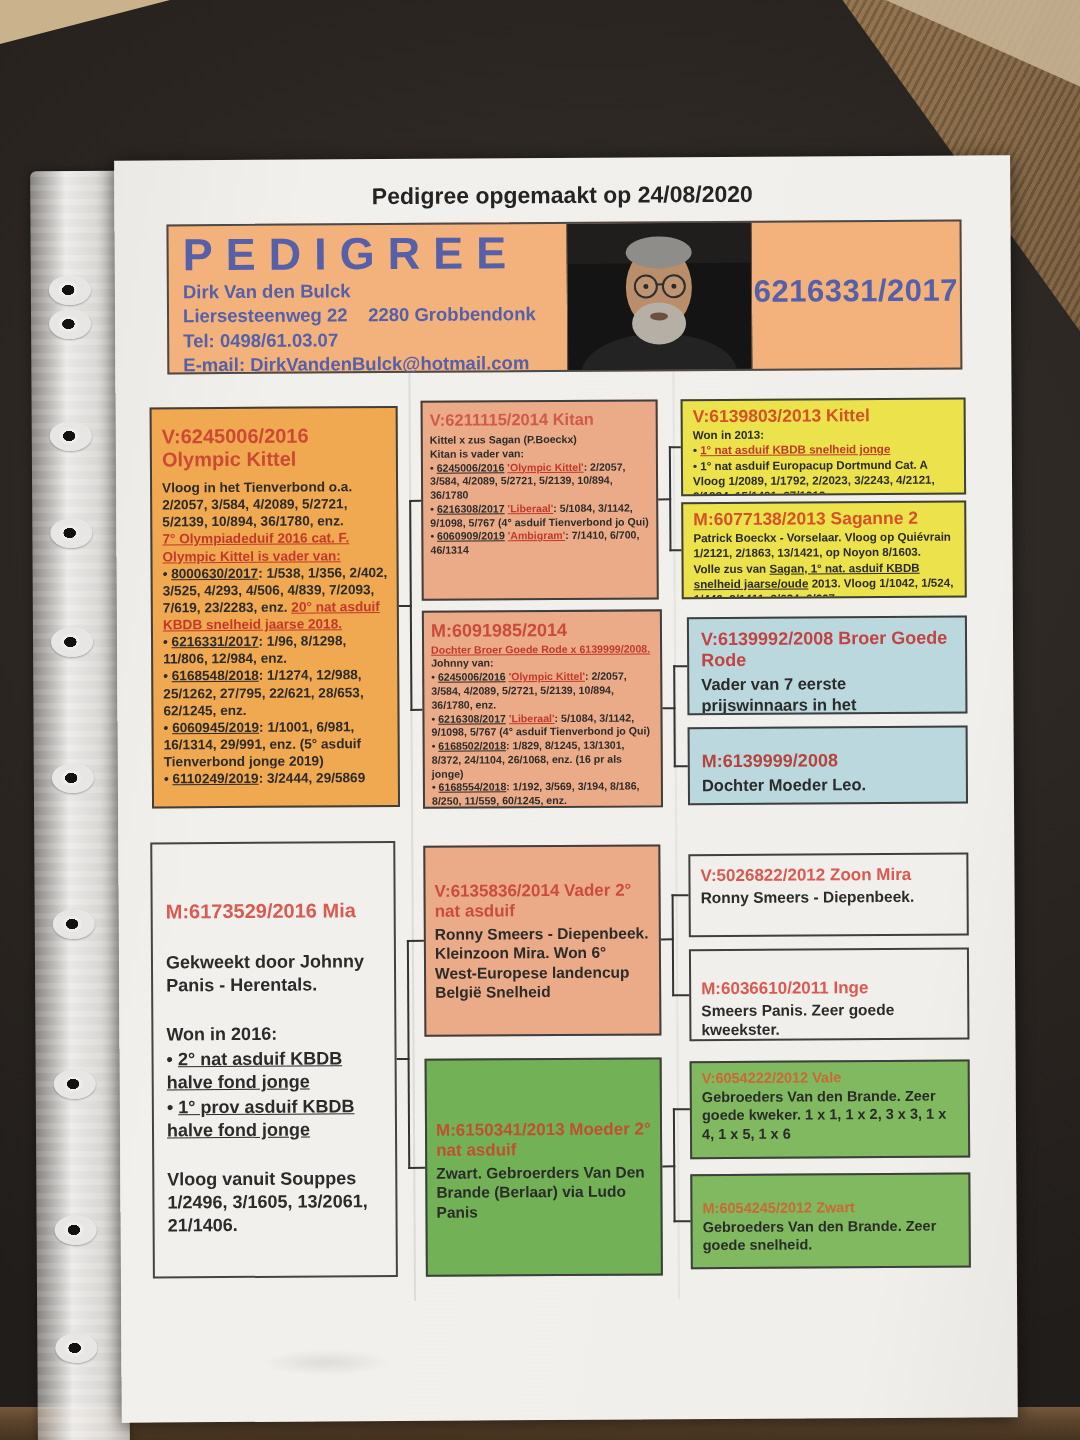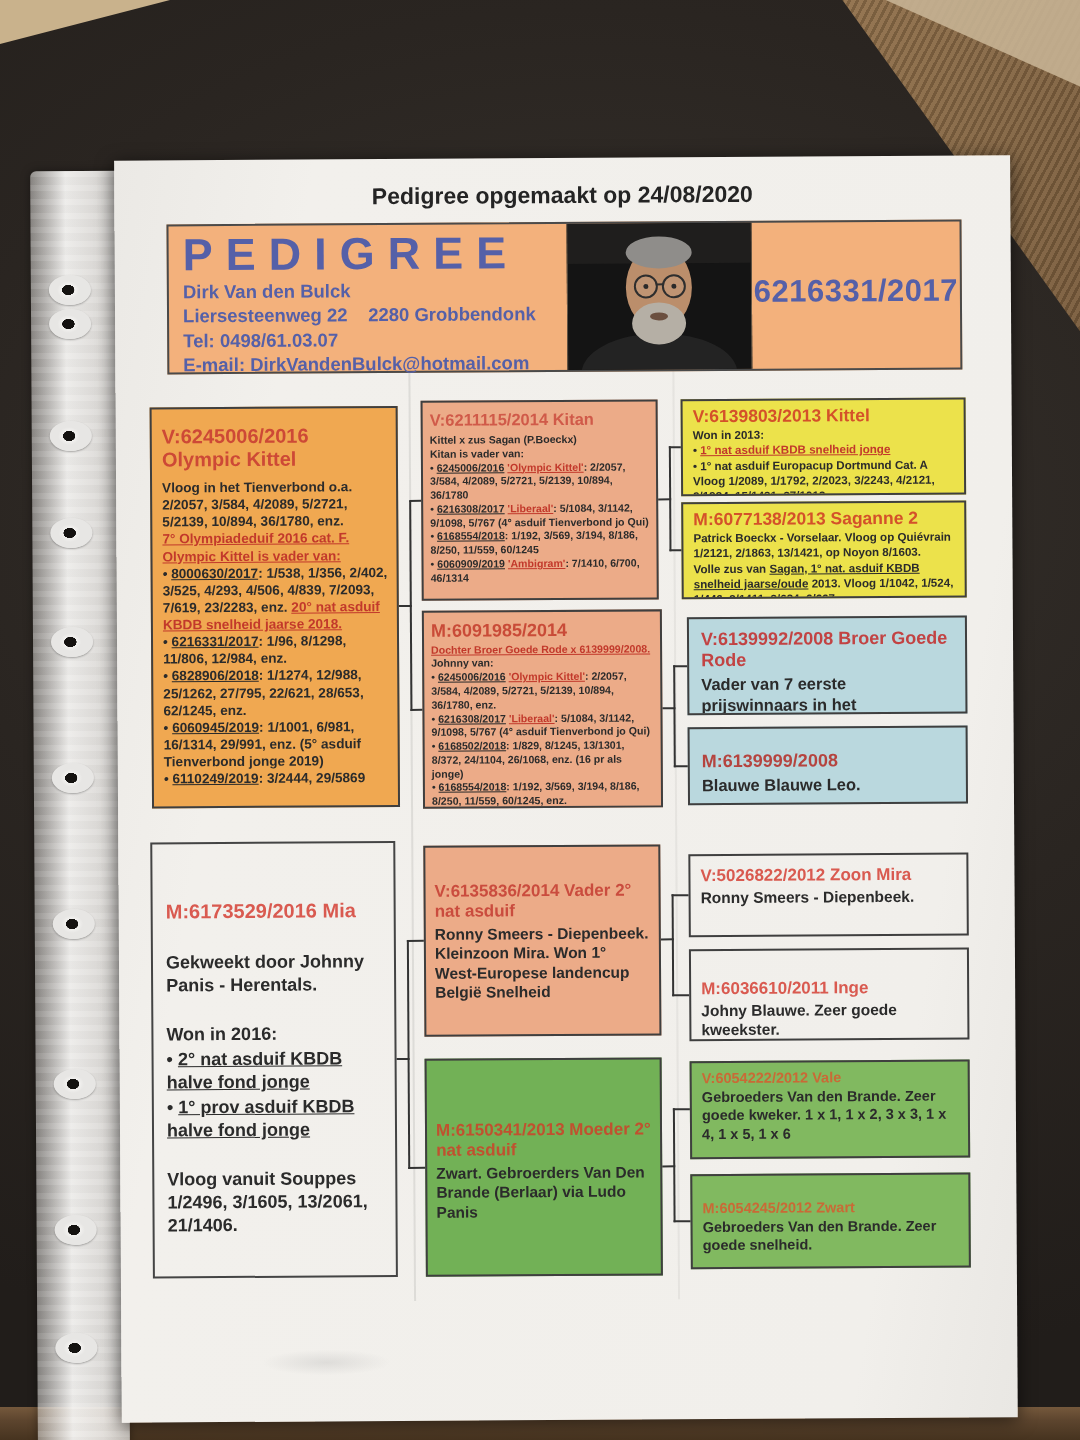--- a/index.html
+++ b/index.html
@@ -160,21 +160,21 @@
       </div>
 
       <div class="box c-orange bx-olympic">
         <div class="bt">V:6245006/2016 Olympic Kittel</div>
         <div class="bb">
             <div class="p"><span class="s-b">Vloog in het Tienverbond o.a. 2/2057, 3/584, 4/2089, 5/2721, 5/2139, 10/894, 36/1780, enz.</span></div>
             <div class="p"><span class="s-ru">7° Olympiadeduif 2016 cat. F.</span></div>
             <div class="p"><span class="s-ru">Olympic Kittel is vader van:</span></div>
             <div class="p"><span class="s-b">• </span><span class="s-u">8000630/2017</span><span class="s-b">: 1/538, 1/356, 2/402, 3/525, 4/293, 4/506, 4/839, 7/2093, 7/619, 23/2283, enz. </span><span class="s-ru">20° nat asduif KBDB snelheid jaarse 2018.</span></div>
             <div class="p"><span class="s-b">• </span><span class="s-u">6216331/2017</span><span class="s-b">: 1/96, 8/1298, 11/806, 12/984, enz.</span></div>
-            <div class="p"><span class="s-b">• </span><span class="s-u">6828906/2018</span><span class="s-b">: 1/1274, 12/988, 25/1262, 27/795, 22/621, 28/653, 62/1245, enz.</span></div>
+            <div class="p"><span class="s-b">• </span><span class="s-u">6168548/2018</span><span class="s-b">: 1/1274, 12/988, 25/1262, 27/795, 22/621, 28/653, 62/1245, enz.</span></div>
             <div class="p"><span class="s-b">• </span><span class="s-u">6060945/2019</span><span class="s-b">: 1/1001, 6/981, 16/1314, 29/991, enz. (5° asduif Tienverbond jonge 2019)</span></div>
             <div class="p"><span class="s-b">• </span><span class="s-u">6110249/2019</span><span class="s-b">: 3/2444, 29/5869</span></div>
           </div>
       </div>
       <div class="box c-white bx-mia">
         <div class="bt">M:6173529/2016 Mia</div>
         <div class="bb">
             <div class="p"><span class="s-b">Gekweekt door Johnny Panis - Herentals.</span></div>
             <div class="p"><span class="s-b">Won in 2016:</span></div>
             <div class="p"><span class="s-b">• </span><span class="s-u">2° nat asduif KBDB halve fond jonge</span></div>
@@ -183,40 +183,39 @@
           </div>
       </div>
 
       <div class="box c-salmon bx-kitan">
         <div class="bt">V:6211115/2014 Kitan</div>
         <div class="bb">
             <div class="p"><span class="s-b">Kittel x zus Sagan (P.Boeckx)</span></div>
             <div class="p"><span class="s-b">Kitan is vader van:</span></div>
             <div class="p"><span class="s-b">• </span><span class="s-u">6245006/2016</span><span class="s-b"> </span><span class="s-ru">'Olympic Kittel'</span><span class="s-b">: 2/2057, 3/584, 4/2089, 5/2721, 5/2139, 10/894, 36/1780</span></div>
             <div class="p"><span class="s-b">• </span><span class="s-u">6216308/2017</span><span class="s-b"> </span><span class="s-ru">'Liberaal'</span><span class="s-b">: 5/1084, 3/1142, 9/1098, 5/767 (4° asduif Tienverbond jo Qui)</span></div>
-            <div class="p"><span class="s-b">• </span><span class="s-u">6168554/2018</span><span class="s-b">: 1/192, 3/569, 3/194, 8/186, 8/250, 11/559, 60/1245</span></div>
             <div class="p"><span class="s-b">• </span><span class="s-u">6060909/2019</span><span class="s-b"> </span><span class="s-ru">'Ambigram'</span><span class="s-b">: 7/1410, 6/700, 46/1314</span></div>
           </div>
       </div>
       <div class="box c-salmon bx-m6091985">
         <div class="bt">M:6091985/2014</div>
         <div class="bb">
             <div class="p"><span class="s-ru">Dochter Broer Goede Rode x 6139999/2008.</span></div>
             <div class="p"><span class="s-b">Johnny van:</span></div>
             <div class="p"><span class="s-b">• </span><span class="s-u">6245006/2016</span><span class="s-b"> </span><span class="s-ru">'Olympic Kittel'</span><span class="s-b">: 2/2057, 3/584, 4/2089, 5/2721, 5/2139, 10/894, 36/1780, enz.</span></div>
             <div class="p"><span class="s-b">• </span><span class="s-u">6216308/2017</span><span class="s-b"> </span><span class="s-ru">'Liberaal'</span><span class="s-b">: 5/1084, 3/1142, 9/1098, 5/767 (4° asduif Tienverbond jo Qui)</span></div>
             <div class="p"><span class="s-b">• </span><span class="s-u">6168502/2018</span><span class="s-b">: 1/829, 8/1245, 13/1301, 8/372, 24/1104, 26/1068, enz. (16 pr als jonge)</span></div>
             <div class="p"><span class="s-b">• </span><span class="s-u">6168554/2018</span><span class="s-b">: 1/192, 3/569, 3/194, 8/186, 8/250, 11/559, 60/1245, enz.</span></div>
             <div class="p"><span class="s-b">• </span><span class="s-u">6060909/2019</span><span class="s-b"> </span><span class="s-ru">'Ambigram'</span><span class="s-b">: 7/1410, 6/790, 46/1314, 42/981, enz.</span></div>
           </div>
       </div>
       <div class="box c-salmon bx-vader2nat">
         <div class="bt">V:6135836/2014 Vader 2° nat asduif</div>
         <div class="bb">
-            <div class="p"><span class="s-b">Ronny Smeers - Diepenbeek. Kleinzoon Mira. Won 1° West-Europese landencup België Snelheid</span></div>
+            <div class="p"><span class="s-b">Ronny Smeers - Diepenbeek. Kleinzoon Mira. Won 6° West-Europese landencup België Snelheid</span></div>
           </div>
       </div>
       <div class="box c-greenm bx-moeder2nat">
         <div class="bt">M:6150341/2013 Moeder 2° nat asduif</div>
         <div class="bb">
             <div class="p"><span class="s-b">Zwart. Gebroerders Van Den Brande (Berlaar) via Ludo Panis</span></div>
           </div>
       </div>
 
       <div class="box c-yellow bx-kittel2013">
@@ -237,33 +236,33 @@
       </div>
       <div class="box c-blue bx-broer">
         <div class="bt">V:6139992/2008 Broer Goede Rode</div>
         <div class="bb">
             <div class="p"><span class="s-b">Vader van 7 eerste prijswinnaars in het Tienverbond.</span></div>
           </div>
       </div>
       <div class="box c-blue bx-dochterleo">
         <div class="bt">M:6139999/2008</div>
         <div class="bb">
-            <div class="p"><span class="s-b">Blauwe Blauwe Leo.</span></div>
+            <div class="p"><span class="s-b">Dochter Moeder Leo.</span></div>
           </div>
       </div>
       <div class="box c-white bx-zoonmira">
         <div class="bt">V:5026822/2012 Zoon Mira</div>
         <div class="bb">
             <div class="p"><span class="s-b">Ronny Smeers - Diepenbeek.</span></div>
           </div>
       </div>
       <div class="box c-white bx-inge">
         <div class="bt">M:6036610/2011 Inge</div>
         <div class="bb">
-            <div class="p"><span class="s-b">Johny Blauwe. Zeer goede kweekster.</span></div>
+            <div class="p"><span class="s-b">Smeers Panis. Zeer goede kweekster.</span></div>
           </div>
       </div>
       <div class="box c-greenb bx-vale">
         <div class="bt">V:6054222/2012 Vale</div>
         <div class="bb">
             <div class="p"><span class="s-b">Gebroeders Van den Brande. Zeer goede kweker. 1 x 1, 1 x 2, 3 x 3, 1 x 4, 1 x 5, 1 x 6</span></div>
           </div>
       </div>
       <div class="box c-greenb bx-zwart">
         <div class="bt">M:6054245/2012 Zwart</div>

